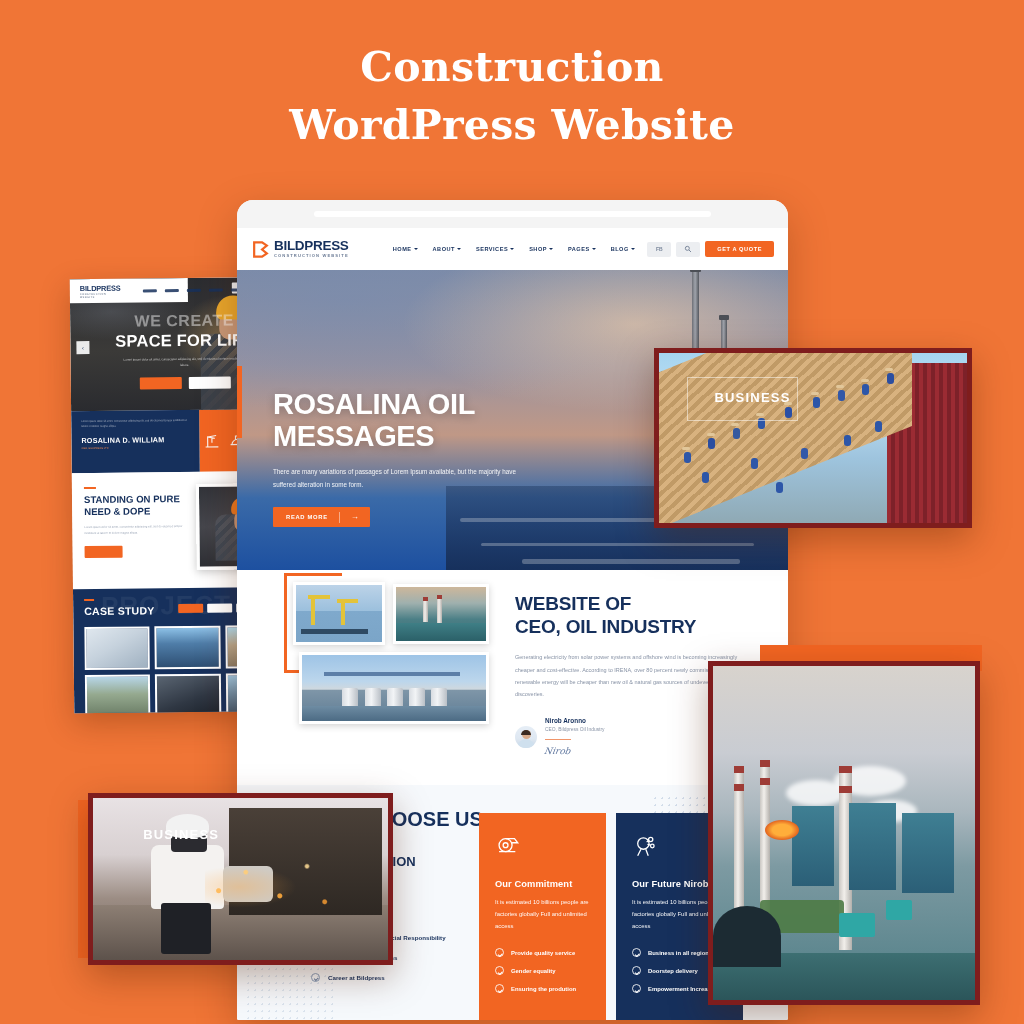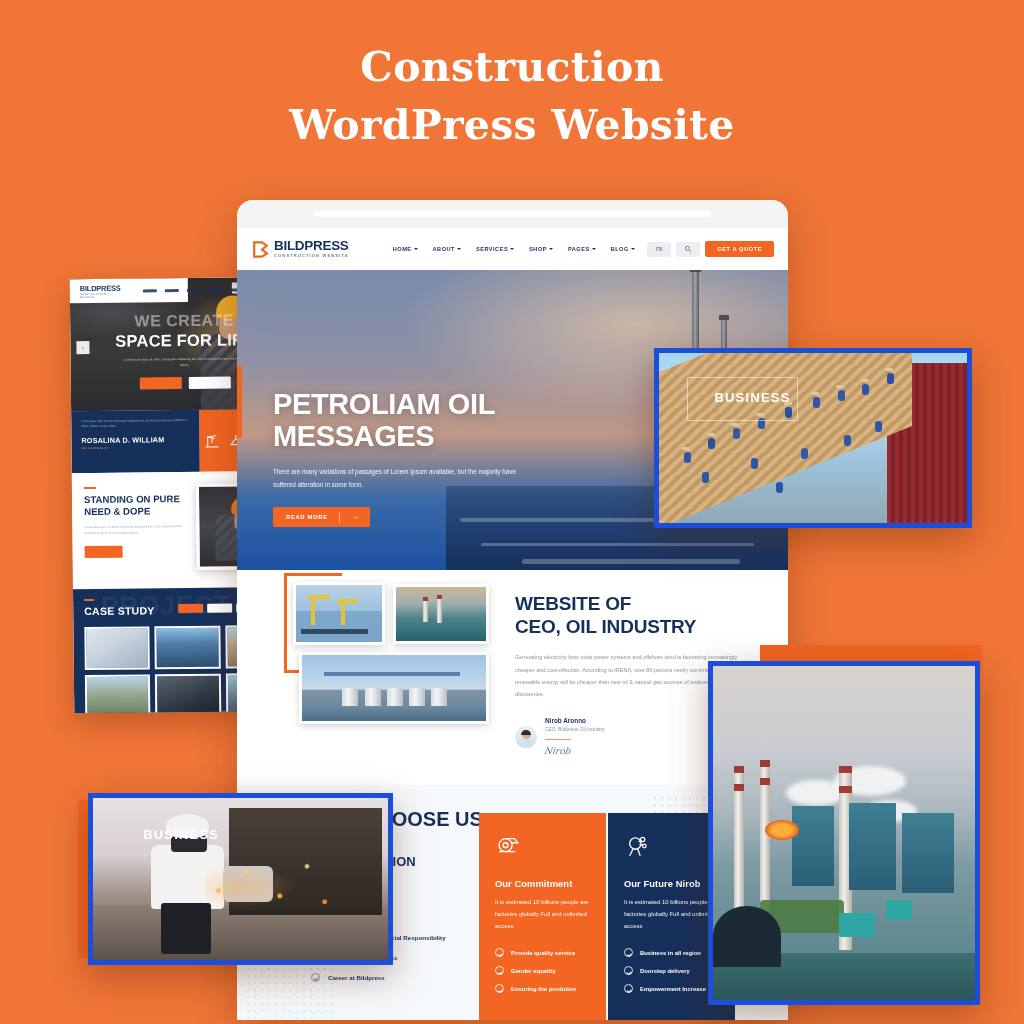--- a/index.html
+++ b/index.html
@@ -216,21 +216,21 @@
     width:9px; height:9px; border-radius:50%; border:1px solid #8ba0bd;
     position:relative; flex:0 0 auto;
   }
   .chk::after {
     content:''; position:absolute; left:2px; top:3.4px; width:3.4px; height:1.6px;
     border-left:1px solid #6d84a5; border-bottom:1px solid #6d84a5;
     transform: rotate(-45deg);
   }
   .why-li span { color:#16305c; font-size:6.2px; font-weight:bold; }
 
-  .cards { position:absolute; left: 242px; top: 28px; display:flex; gap: 2px; }
+  .cards { position:absolute; left: 242px; top: 28px; display:flex; gap: 10px; }
   .card { width: 127px; padding: 20px 16px 18px; color:#fff; }
   .card.orange { background:#f26522; }
   .card.navy { background:#16305c; }
   .card-icon { width: 26px; height: 26px; margin-bottom: 16px; }
   .card h4 { font-size: 9.3px; margin-bottom: 8px; letter-spacing:.1px; }
   .card p { font-size: 5.9px; line-height: 2.0; opacity:.95; }
   .card .c-list { margin-top: 16px; }
   .c-li { display:flex; align-items:center; gap:7px; margin-bottom: 9px; }
   .c-chk { width:9px; height:9px; border-radius:50%; border:1px solid rgba(255,255,255,.85); position:relative; flex:0 0 auto;}
   .c-chk::after{content:''; position:absolute; left:2px; top:3.4px; width:3.4px;height:1.6px;
@@ -326,21 +326,21 @@
   .lm-cell { height: 43px; border:2px solid #fff; background-size:cover; background-position:center;}
   .lm-c1{background:linear-gradient(150deg,#dfe7ee 0%,#c6d2dd 45%,#9fb0c0 100%);}
   .lm-c2{background:linear-gradient(180deg,#8cc0e6 0%,#4f7da8 40%,#2e4f73 100%);}
   .lm-c3{background:linear-gradient(180deg,#aedcf0 0%,#b9a88d 45%,#8b7c66 100%);}
   .lm-c4{background:linear-gradient(180deg,#b7d6e8 0%,#95a98f 45%,#6b7d66 100%);}
   .lm-c5{background:linear-gradient(160deg,#5a6572 0%,#2f3743 60%,#1c222b 100%);}
   .lm-c6{background:linear-gradient(180deg,#9fc9e4 0%,#6f8fa8 45%,#3f5468 100%);}
 
   
   .float-card {
-    position: absolute; background:#1d4ed8; padding: 5px;
+    position: absolute; background:#7f1d1d; padding: 5px;
     box-shadow: 0 12px 34px rgba(80,30,0,.36);
   }
   .float-card .inner { width:100%; height:100%; position:relative; overflow:hidden; background-size:cover;}
   .biz-label {
     position:absolute; z-index:3; color:#fff; font-size:13px; font-weight:bold; letter-spacing:1.2px;
   }
   .biz-box {
     position:absolute; z-index:2; border:1px solid rgba(255,255,255,.5);
   }
 
@@ -588,21 +588,21 @@
           <div class="stack" style="right:34%; height:46%; width:5px;"></div>
           <div class="stack" style="right:8%;  height:40%; width:5px;"></div>
           <div class="pipe-band"></div>
           <div class="pipe" style="left:4%; bottom:16%; width:92%; height:4px;"></div>
           <div class="pipe" style="left:10%; bottom:8%; width:80%; height:3px;"></div>
           <div class="pipe" style="left:22%; bottom:2%; width:64%; height:5px;"></div>
         </div>
         <div class="hero-accent"></div>
         <div class="hero-copy">
           <div class="hero-title">
-            <span>PETROLIAM OIL</span><br>
+            <span>ROSALINA OIL</span><br>
             <span>MESSAGES</span>
           </div>
           <p class="hero-text">There are many variations of passages of Lorem Ipsum available, but the majority have suffered alteration in some form.</p>
           <div class="hero-btn">
             <span class="lbl">READ MORE</span>
             <span class="sep"></span>
             <span class="arw">→</span>
           </div>
         </div>
       </div>

